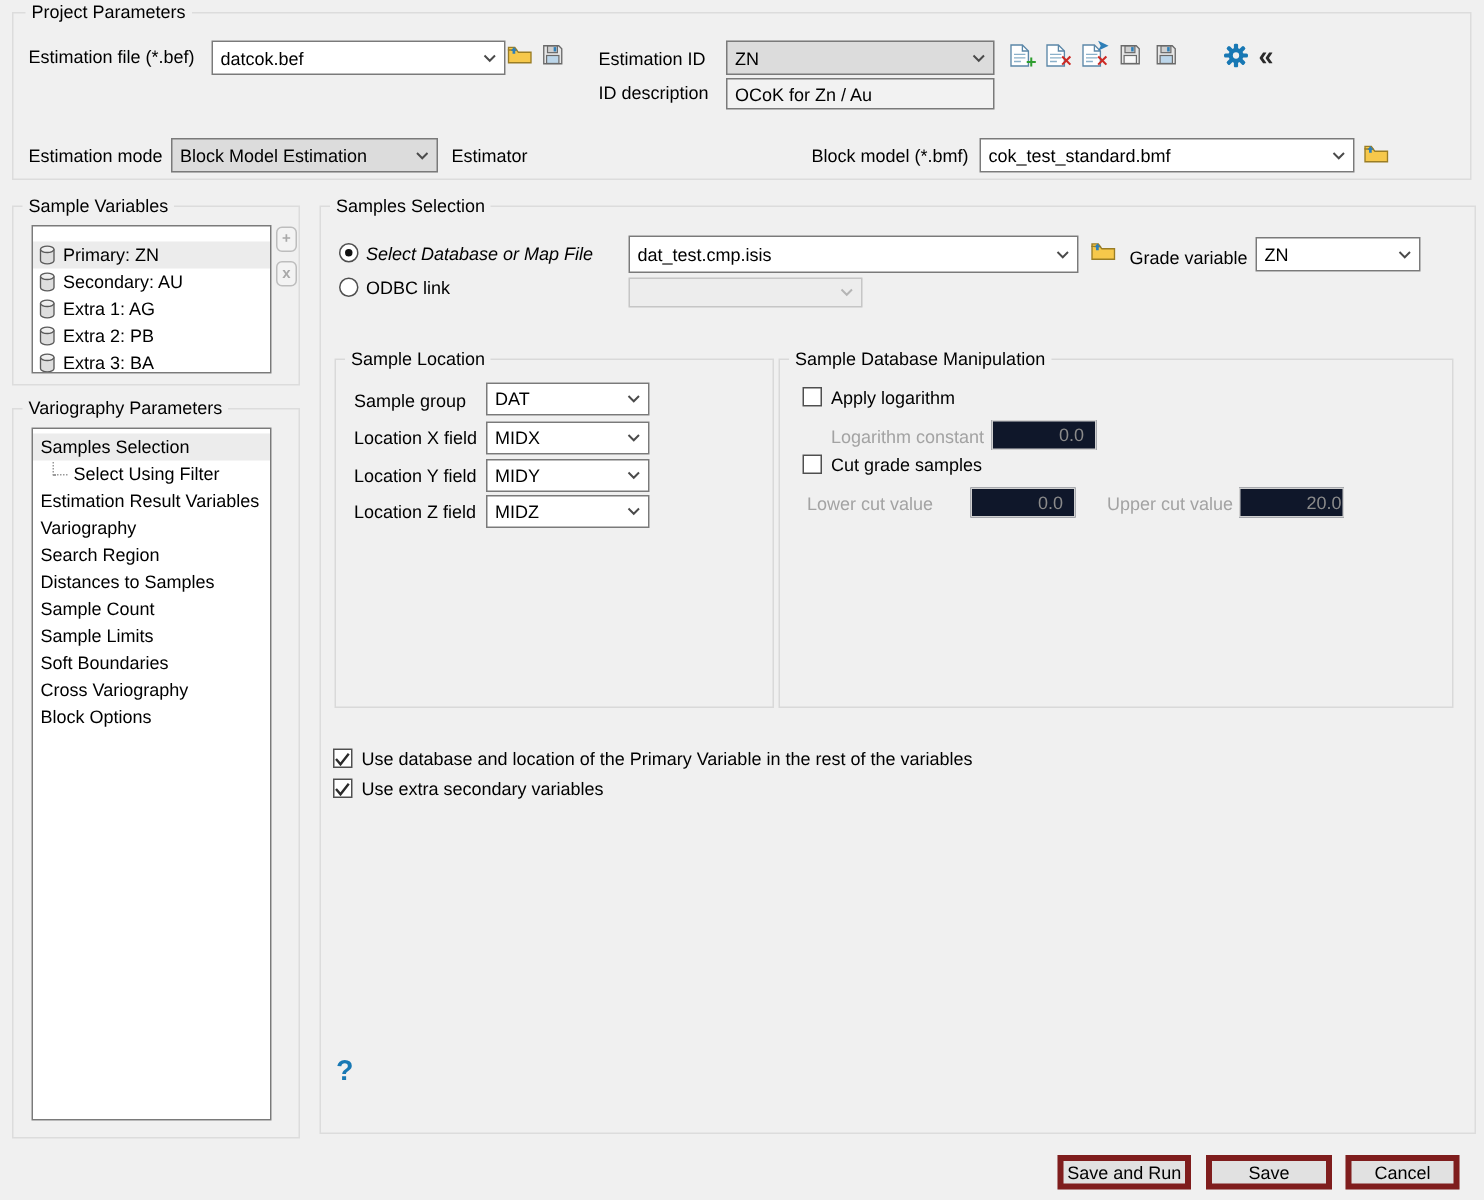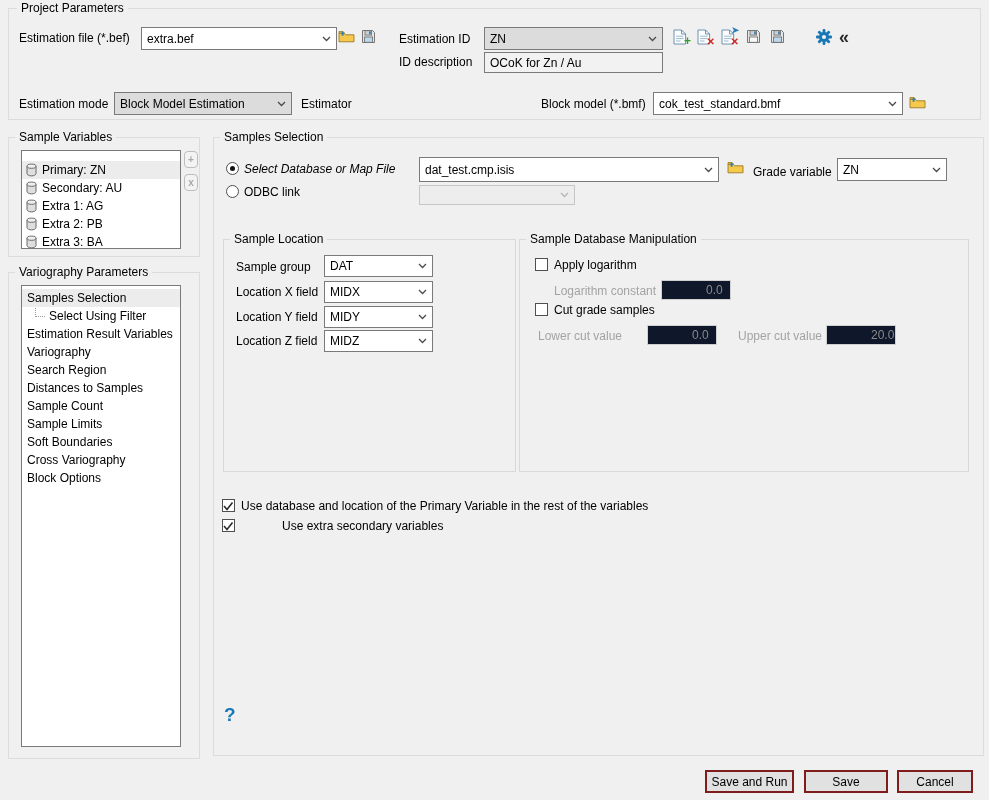--- a/index.html
+++ b/index.html
@@ -33,21 +33,21 @@
   .litem.sel { background:#ececec; }
   .litem .dbicon { margin-right:5px; line-height:0; }
   .treeitem { display:flex; align-items:center; height:18px; padding-left:5px; white-space:nowrap; }
   .treeitem.sel { background:#ececec; }
   .treeitem .connector {
     width:10px; height:9px; margin:0 4px 7px 8px;
     border-left:1px dotted #9a9a9a; border-bottom:1px dotted #9a9a9a;
   }
   
   .btn {
-    position:absolute; background:#e1e1e1; border:2px solid #7f1d1d;
+    position:absolute; background:#e1e1e1; border:4px solid #7f1d1d;
     display:flex; align-items:center; justify-content:center; cursor:default;
   }
   .smallbtn {
     position:absolute; width:14px; height:17px; border:1px solid #bdbdbd; border-radius:4px;
     background:#f3f3f3; color:#a9a9a9; display:flex; align-items:center; justify-content:center;
     font-size:10px; font-weight:bold;
   }
   
   .cb {
     position:absolute; width:13px; height:13px; background:#fff; border:1px solid #4f4f4f;
@@ -117,21 +117,21 @@
       <polyline points="1,1 4.5,4.5 8,1" fill="none" stroke="#b5b5b5" stroke-width="1.3"></polyline>
     </g>
   </defs>
 </svg>
 
 <div class="gbox" style="left:8px; top:8px; width:973px; height:112px;">
   <span class="glabel" style="left:8px;">Project Parameters</span>
 
   <span class="abs" style="left:10px; top:22px;">Estimation file (*.bef)</span>
   <div class="combo" style="left:132px; top:18px; width:196px; height:23px;">
-    <span>extra.bef</span>
+    <span>datcok.bef</span>
     <span class="chev"><svg width="9" height="6">
           <use href="#ic-chev"></use>
         </svg></span>
   </div>
   <span class="iconbtn" style="left:329px; top:20px;"><svg width="17" height="14">
         <use href="#ic-folder"></use>
       </svg></span>
   <span class="iconbtn" style="left:352px; top:20px;"><svg width="15" height="15">
         <use href="#ic-floppy-blue"></use>
       </svg></span>
@@ -364,21 +364,21 @@
     <svg width="11" height="10">
         <use href="#ic-check"></use>
       </svg>
   </div>
   <span class="cblabel" style="left:27px; top:361px;">Use database and location of the Primary Variable in the rest of the variables</span>
   <div class="cb" style="left:8px; top:381px;">
     <svg width="11" height="10">
         <use href="#ic-check"></use>
       </svg>
   </div>
-  <span class="cblabel" style="left:27px; top:381px;margin-left:41px;">Use extra secondary variables</span>
+  <span class="cblabel" style="left:27px; top:381px;">Use extra secondary variables</span>
 
   <span class="helpq" style="left:10px; top:566px;">?</span>
 </div>
 
 <div class="btn" style="left:705px; top:770px; width:89px; height:23px;">
   <span>Save and Run</span>
 </div>
 <div class="btn" style="left:804px; top:770px; width:84px; height:23px;">
   <span>Save</span>
 </div>

